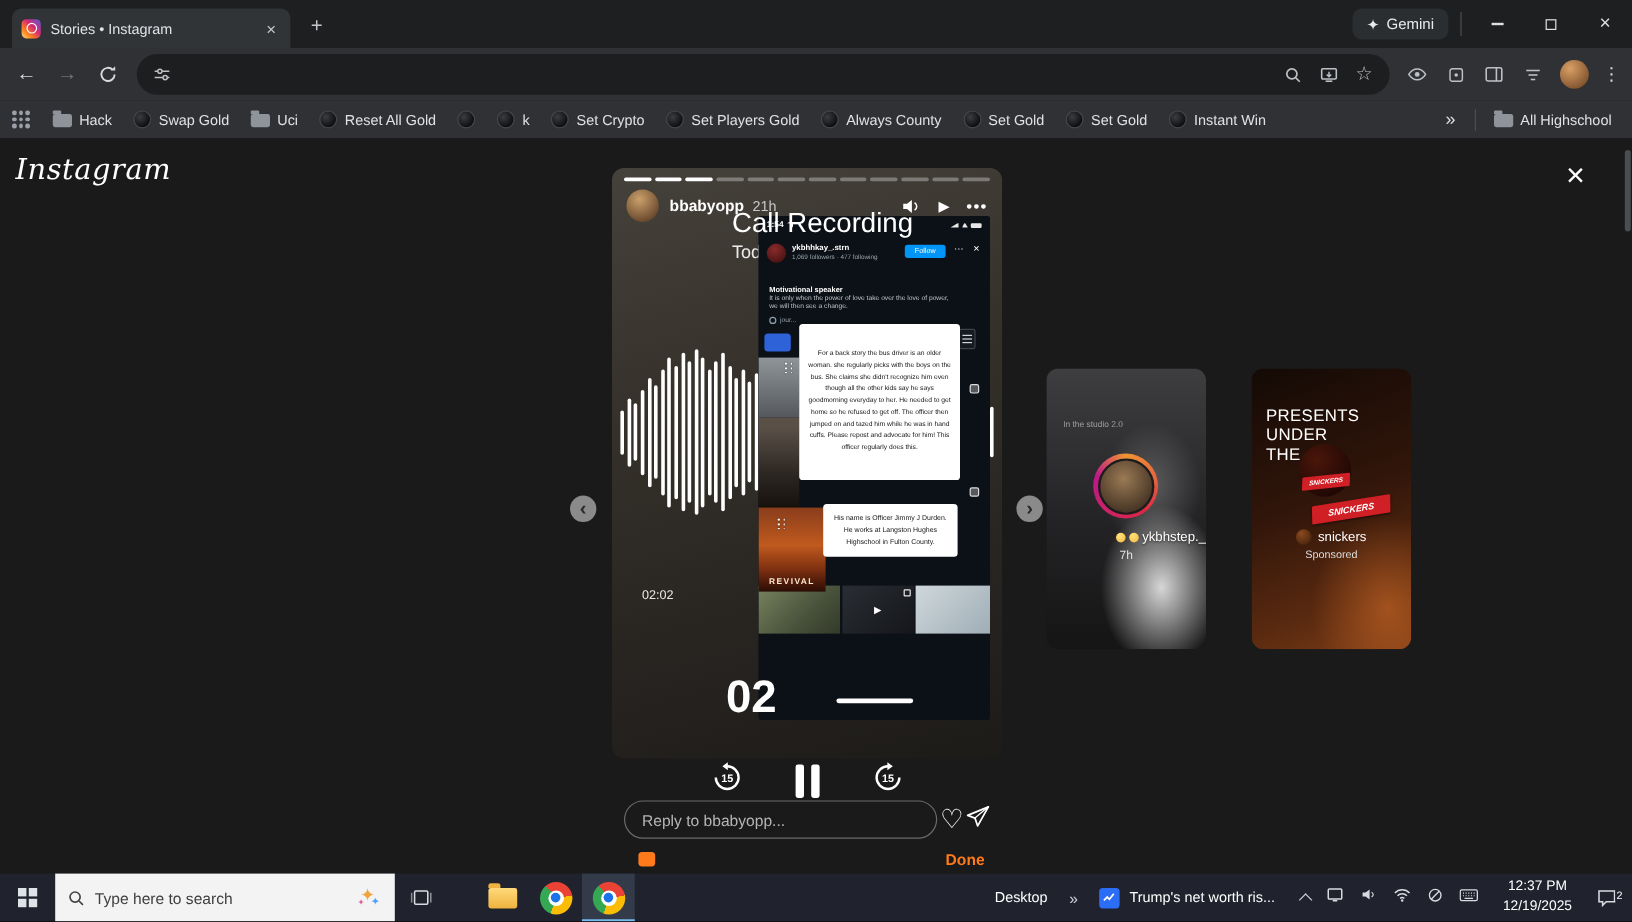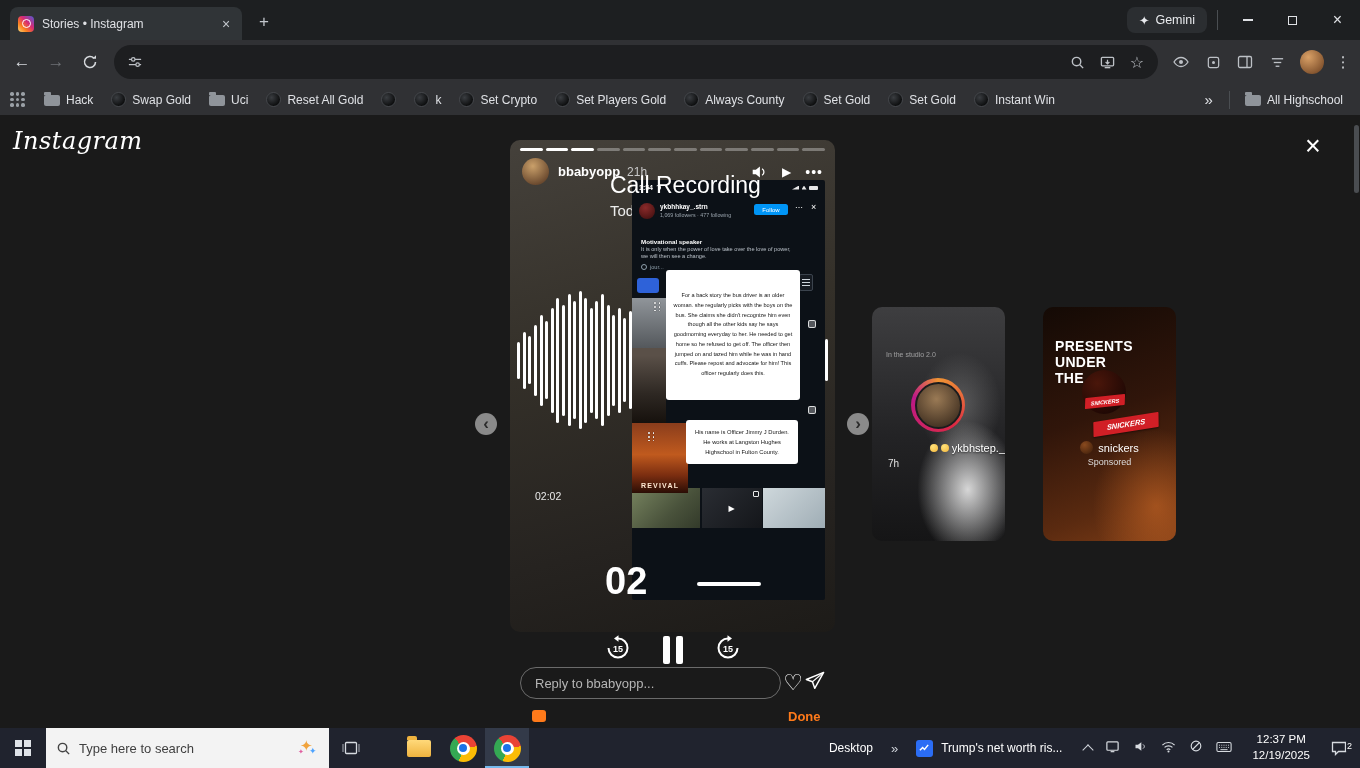--- a/index.html
+++ b/index.html
@@ -71,21 +71,21 @@
 .sp{flex:1}
 .head-ic{margin-left:14px;color:#fff;display:flex;align-items:center}
 .play-glyph{font-size:12px}
 .dots{font-size:14px;letter-spacing:1px}
 .story-title{position:absolute;left:100px;top:32px;font-size:23px;font-weight:normal;color:#fff;z-index:6;white-space:nowrap}
 .story-sub{position:absolute;left:100px;top:62px;font-size:15px;color:#ececec;z-index:1}
 .waveform{position:absolute;left:4px;right:4px;top:140px;height:160px;display:flex;align-items:center;justify-content:center;gap:2.6px;z-index:1}
 .wbar{width:3px;background:#fff;border-radius:1.5px;flex:none}
 .elapsed{position:absolute;left:25px;top:350px;font-size:10.5px;color:#e8e8e8;z-index:1}
 .bigtime{position:absolute;left:95px;top:420px;font-size:38px;font-weight:bold;color:#fff;z-index:6}
-.controls{position:absolute;left:0;right:0;top:520px;display:flex;align-items:center;justify-content:center;gap:32px}
+.controls{position:absolute;left:0;right:0;top:520px;display:flex;align-items:center;justify-content:center;gap:44px}
 .pause{display:flex;gap:6px}
 .pause i{width:7px;height:28px;background:#fff;border-radius:2px}
 .replyrow{position:absolute;left:10px;right:10px;top:552px;display:flex;align-items:center;gap:2px}
 .reply-input{flex:1;height:32px;border-radius:18px;border:1px solid #6b6b6b;background:transparent;color:#eee;font-size:13px;padding:0 14px;outline:none;font-family:inherit}
 .reply-input::placeholder{color:#b5b5b5}
 .heart{color:#fff;font-size:22px;line-height:1}
 .done{position:absolute;left:278px;top:594px;color:#ff7a1a;font-size:13px;font-weight:bold}
 .orange-badge{position:absolute;left:22px;top:595px;width:14px;height:12px;background:#ff7a1a;border-radius:3px}
 
 
@@ -135,23 +135,23 @@
 .ph-home{position:absolute;left:50%;transform:translateX(-50%);top:402px;width:64px;height:4px;border-radius:2px;background:#fff}
 
 
 .side-card{position:absolute;top:192px;width:133px;height:234px;border-radius:10px;overflow:hidden}
 .side1{left:872px;background:radial-gradient(70px 95px at 72% 78%,rgba(235,235,235,.9),rgba(235,235,235,0) 72%),radial-gradient(55px 70px at 66% 42%,rgba(150,150,150,.45),transparent 75%),linear-gradient(180deg,#3e3e40,#232325 55%,#151516)}
 .side1-overlaytext{position:absolute;left:14px;top:44px;font-size:7px;color:rgba(255,255,255,.5)}
 .ring{position:absolute;left:39px;top:71px;width:54px;height:54px;border-radius:50%;background:conic-gradient(#f09433,#e6683c,#dc2743,#cc2366,#bc1888,#f09433);display:flex;align-items:center;justify-content:center}
 .ring-inner{width:47px;height:47px;border-radius:50%;border:2px solid #1c1c1d;background:radial-gradient(circle at 45% 35%,#9a7a55,#4d3a28 70%,#2c2118)}
 .side1-user{position:absolute;left:0;right:0;top:135px;color:#fff;font-size:11px;display:flex;align-items:center;justify-content:flex-end;gap:3px;text-shadow:0 1px 2px rgba(0,0,0,.7)}
 .emoji-dot{width:8px;height:8px;border-radius:50%;background:radial-gradient(circle at 35% 30%,#ffe27a,#f5b73d);display:inline-block}
-.side1-age{position:absolute;left:16px;right:0;top:151px;color:#e0e0e0;font-size:10px}
+.side1-age{position:absolute;left:0;right:0;top:151px;text-align:center;color:#e0e0e0;font-size:10px}
 .side2{left:1043px;background:radial-gradient(90px 110px at 85% 85%,rgba(214,110,40,.55),transparent 70%),linear-gradient(160deg,#140a05,#30150a 45%,#5a2a10 80%,#7c3c16)}
-.sn-headline{position:absolute;left:12px;top:31px;color:#fff;font-weight:bold;font-size:14px;line-height:16px;letter-spacing:.3px}
+.sn-headline{position:absolute;left:12px;top:31px;color:#fff;font-weight:normal;font-size:14px;line-height:16px;letter-spacing:.3px}
 .sn-ball{position:absolute;left:39px;top:63px;width:44px;height:44px;border-radius:50%;background:radial-gradient(circle at 35% 30%,#4a160a,#200804 75%);z-index:2}
 .sn-bar{position:absolute;background:#d11f26;color:#fff;font-style:italic;font-weight:bold;display:flex;align-items:center;justify-content:center;z-index:3;border-radius:1px;white-space:nowrap}
 .sn-small{left:42px;top:89px;width:40px;height:11px;font-size:5.5px;transform:rotate(-6deg) skewX(-8deg)}
 .sn-big{left:50px;top:110px;width:66px;height:15px;font-size:7.5px;transform:rotate(-9deg) skewX(-8deg);box-shadow:0 1px 2px rgba(0,0,0,.5)}
 .sn-brandrow{position:absolute;left:0;right:0;top:134px;display:flex;align-items:center;justify-content:center;gap:5px;z-index:4}
 .sn-brand-avatar{width:13px;height:13px;border-radius:50%;background:radial-gradient(circle at 35% 30%,#8a4a1e,#3a1c0a)}
 .sn-brand{color:#fff;font-size:11px}
 .sn-sponsored{position:absolute;left:0;right:0;top:150px;text-align:center;color:#ddd;font-size:9px;z-index:4}
 
 

